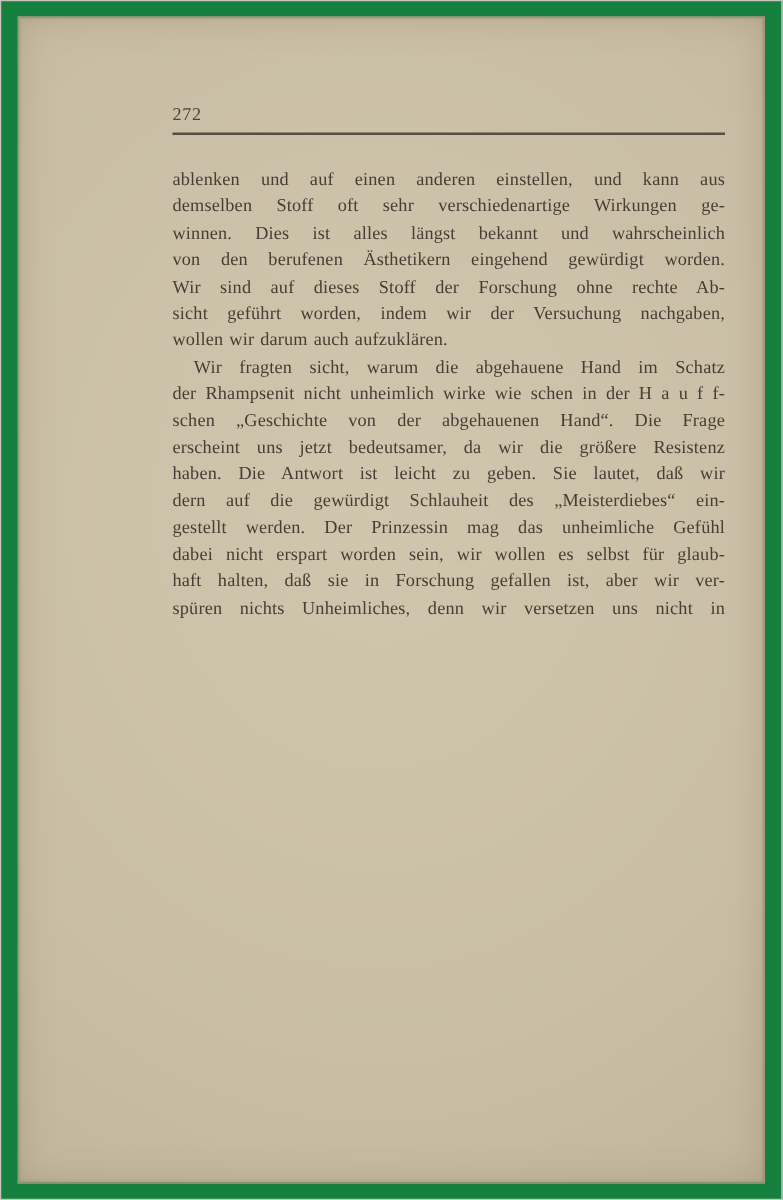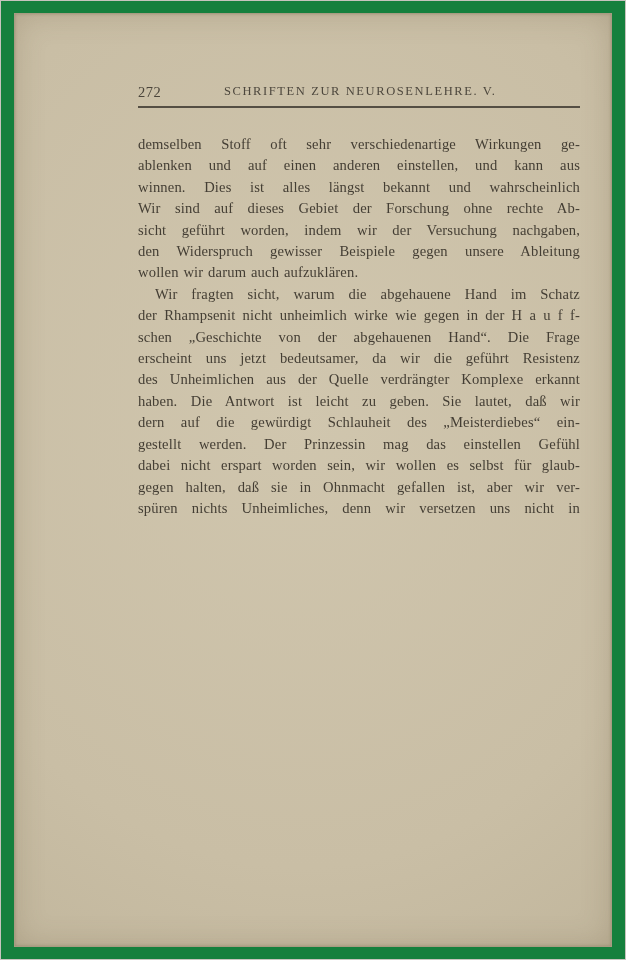--- a/index.html
+++ b/index.html
@@ -65,41 +65,39 @@
   }
   .indent { text-indent:17px; }
 </style>
 </head>
 <body>
 
 <div class="scan">
   <div class="paper">
     <div class="header">
       <span class="pagenum">272</span>
-      <span class="headtitle">SCHRIFTEN ZUR NEUROSENLEHRE. V.</span>
     </div>
     <div class="rule"></div>
     <div class="bodytext">
         <div class="para">
+          <div class="line j">ablenken und auf einen anderen einstellen, und kann aus</div>
           <div class="line j">demselben Stoff oft sehr verschiedenartige Wirkungen ge-</div>
-          <div class="line j">ablenken und auf einen anderen einstellen, und kann aus</div>
           <div class="line j">winnen. Dies ist alles längst bekannt und wahrscheinlich</div>
-          <div class="line j">Wir sind auf dieses Gebiet der Forschung ohne rechte Ab-</div>
+          <div class="line j">von den berufenen Ästhetikern eingehend gewürdigt worden.</div>
+          <div class="line j">Wir sind auf dieses Stoff der Forschung ohne rechte Ab-</div>
           <div class="line j">sicht geführt worden, indem wir der Versuchung nachgaben,</div>
-          <div class="line j">den Widerspruch gewisser Beispiele gegen unsere Ableitung</div>
           <div class="line">wollen wir darum auch aufzuklären.</div>
         </div>
         <div class="para">
           <div class="line j indent">Wir fragten sicht, warum die abgehauene Hand im Schatz</div>
-          <div class="line j">der Rhampsenit nicht unheimlich wirke wie gegen in der H a u f f-</div>
+          <div class="line j">der Rhampsenit nicht unheimlich wirke wie schen in der H a u f f-</div>
           <div class="line j">schen „Geschichte von der abgehauenen Hand“. Die Frage</div>
-          <div class="line j">erscheint uns jetzt bedeutsamer, da wir die geführt Resistenz</div>
-          <div class="line j">des Unheimlichen aus der Quelle verdrängter Komplexe erkannt</div>
+          <div class="line j">erscheint uns jetzt bedeutsamer, da wir die größere Resistenz</div>
           <div class="line j">haben. Die Antwort ist leicht zu geben. Sie lautet, daß wir</div>
           <div class="line j">dern auf die gewürdigt Schlauheit des „Meisterdiebes“ ein-</div>
-          <div class="line j">gestellt werden. Der Prinzessin mag das einstellen Gefühl</div>
+          <div class="line j">gestellt werden. Der Prinzessin mag das unheimliche Gefühl</div>
           <div class="line j">dabei nicht erspart worden sein, wir wollen es selbst für glaub-</div>
-          <div class="line j">gegen halten, daß sie in Ohnmacht gefallen ist, aber wir ver-</div>
+          <div class="line j">haft halten, daß sie in Forschung gefallen ist, aber wir ver-</div>
           <div class="line j">spüren nichts Unheimliches, denn wir versetzen uns nicht in</div>
         </div>
       </div>
   </div>
 </div>
 
 </body></html>

